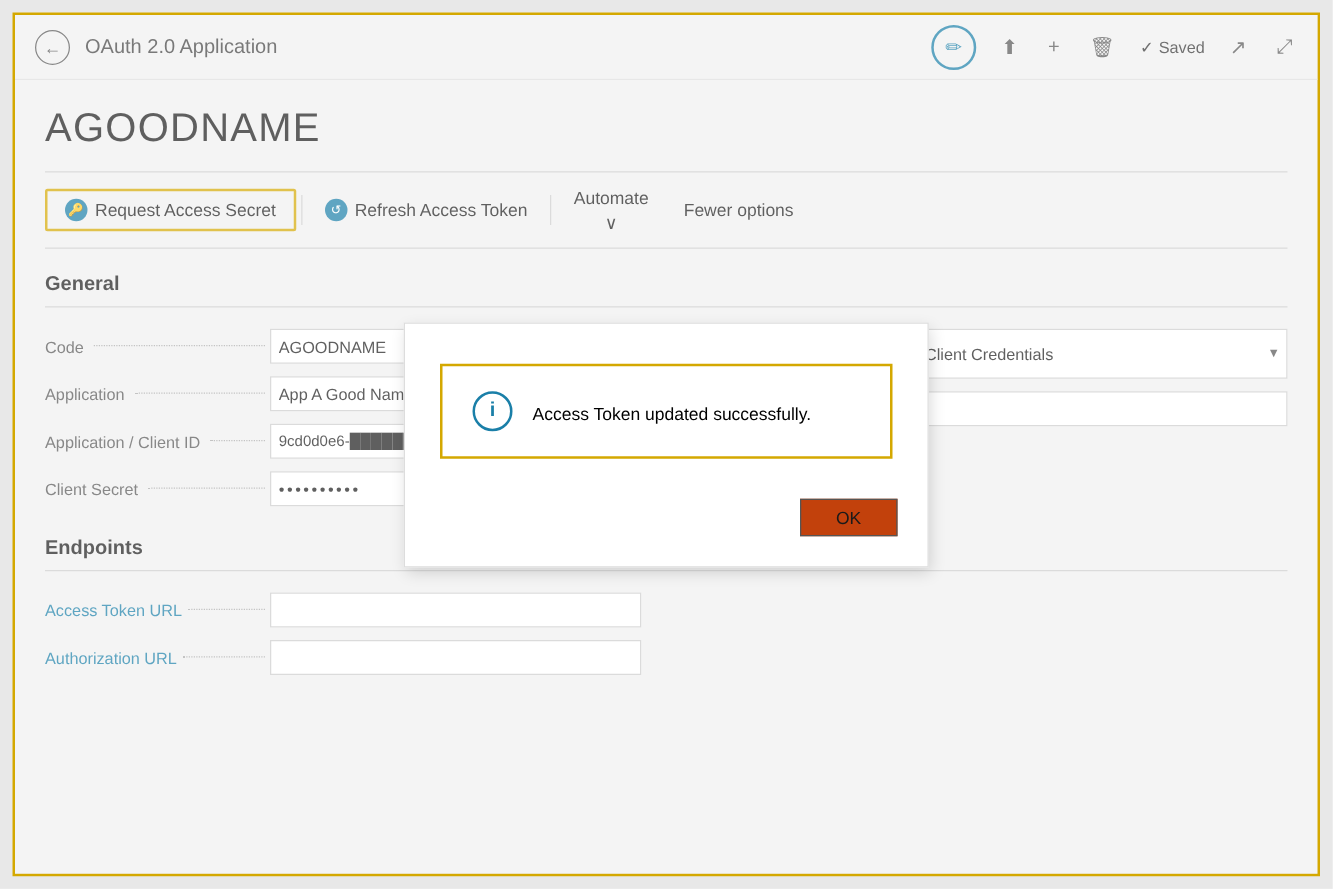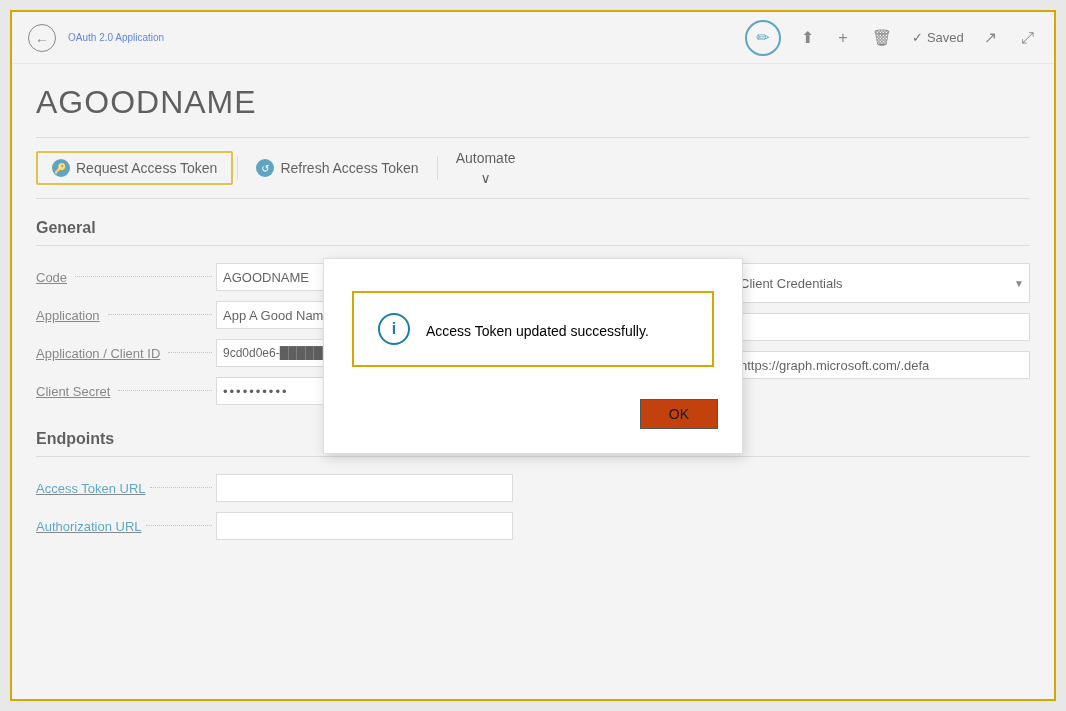--- a/index.html
+++ b/index.html
@@ -38,22 +38,22 @@
       border: 1.5px solid #555;
       display: flex;
       align-items: center;
       justify-content: center;
       cursor: pointer;
       color: #555;
       font-size: 14px;
       background: transparent;
     }
     .breadcrumb-text {
-      font-size: 10px;
-      color: #1d4ed8;
+      font-size: 16px;
+      color: #404040;
     }
     .top-bar-spacer { flex: 1; }
     .top-bar-actions {
       display: flex;
       align-items: center;
       gap: 16px;
     }
     .icon-btn {
       cursor: pointer;
       color: #555;
@@ -293,21 +293,20 @@
       padding: 5px 0;
       min-height: 36px;
     }
     .field-label {
       font-size: 13px;
       color: #555;
       width: 180px;
       flex-shrink: 0;
       display: flex;
       align-items: flex-start;
-      text-decoration: underline;
     }
     .field-label-text {
       white-space: nowrap;
       margin-right: 4px;
     }
     .field-dots {
       flex: 1;
       border-bottom: 1px dotted #aaa;
       min-width: 10px;
       margin: 0 4px;
@@ -355,31 +354,34 @@
       </button>
     </div>
   </div>
 
   <div class="page-content">
     <h1 class="page-title">AGOODNAME</h1>
 
     <div class="toolbar">
       <button class="toolbar-btn active">
         <span class="toolbar-btn-icon">🔑</span>
-        <span>Request Access Token</span>
+        <span>Request Access Secret</span>
       </button>
       <div class="toolbar-separator"></div>
       <button class="toolbar-btn">
         <span class="toolbar-btn-icon">↺</span>
         <span>Refresh Access Token</span>
       </button>
       <div class="toolbar-separator"></div>
       <button class="automate-btn">
         <span>Automate</span>
         <span>∨</span>
+      </button>
+      <button class="fewer-btn">
+        <span>Fewer options</span>
       </button>
     </div>
 
     <div>
       <div class="section-title">General</div>
       <div class="form-grid">
 
         <div>
           <div class="field-row">
             <div class="field-label">
@@ -437,29 +439,20 @@
           </div>
           <div class="field-row">
             <div class="field-label">
               <span class="field-label-text">Redirect URL</span>
               <span class="field-dots"></span>
             </div>
             <div class="field-value">
               <input class="form-input" type="text" style="width: 100%;">
             </div>
           </div>
-          <div class="field-row">
-            <div class="field-label">
-              <span class="field-label-text">Scope</span>
-              <span class="field-dots"></span>
-            </div>
-            <div class="field-value">
-              <input class="form-input" type="text" style="width: 100%;" value="https://graph.microsoft.com/.defa">
-            </div>
-          </div>
         </div>
       </div>
     </div>
 
     <div class="endpoints-section">
       <div class="section-title">Endpoints</div>
       <div class="form-grid">
         <div>
           <div class="field-row">
             <div class="field-label">

